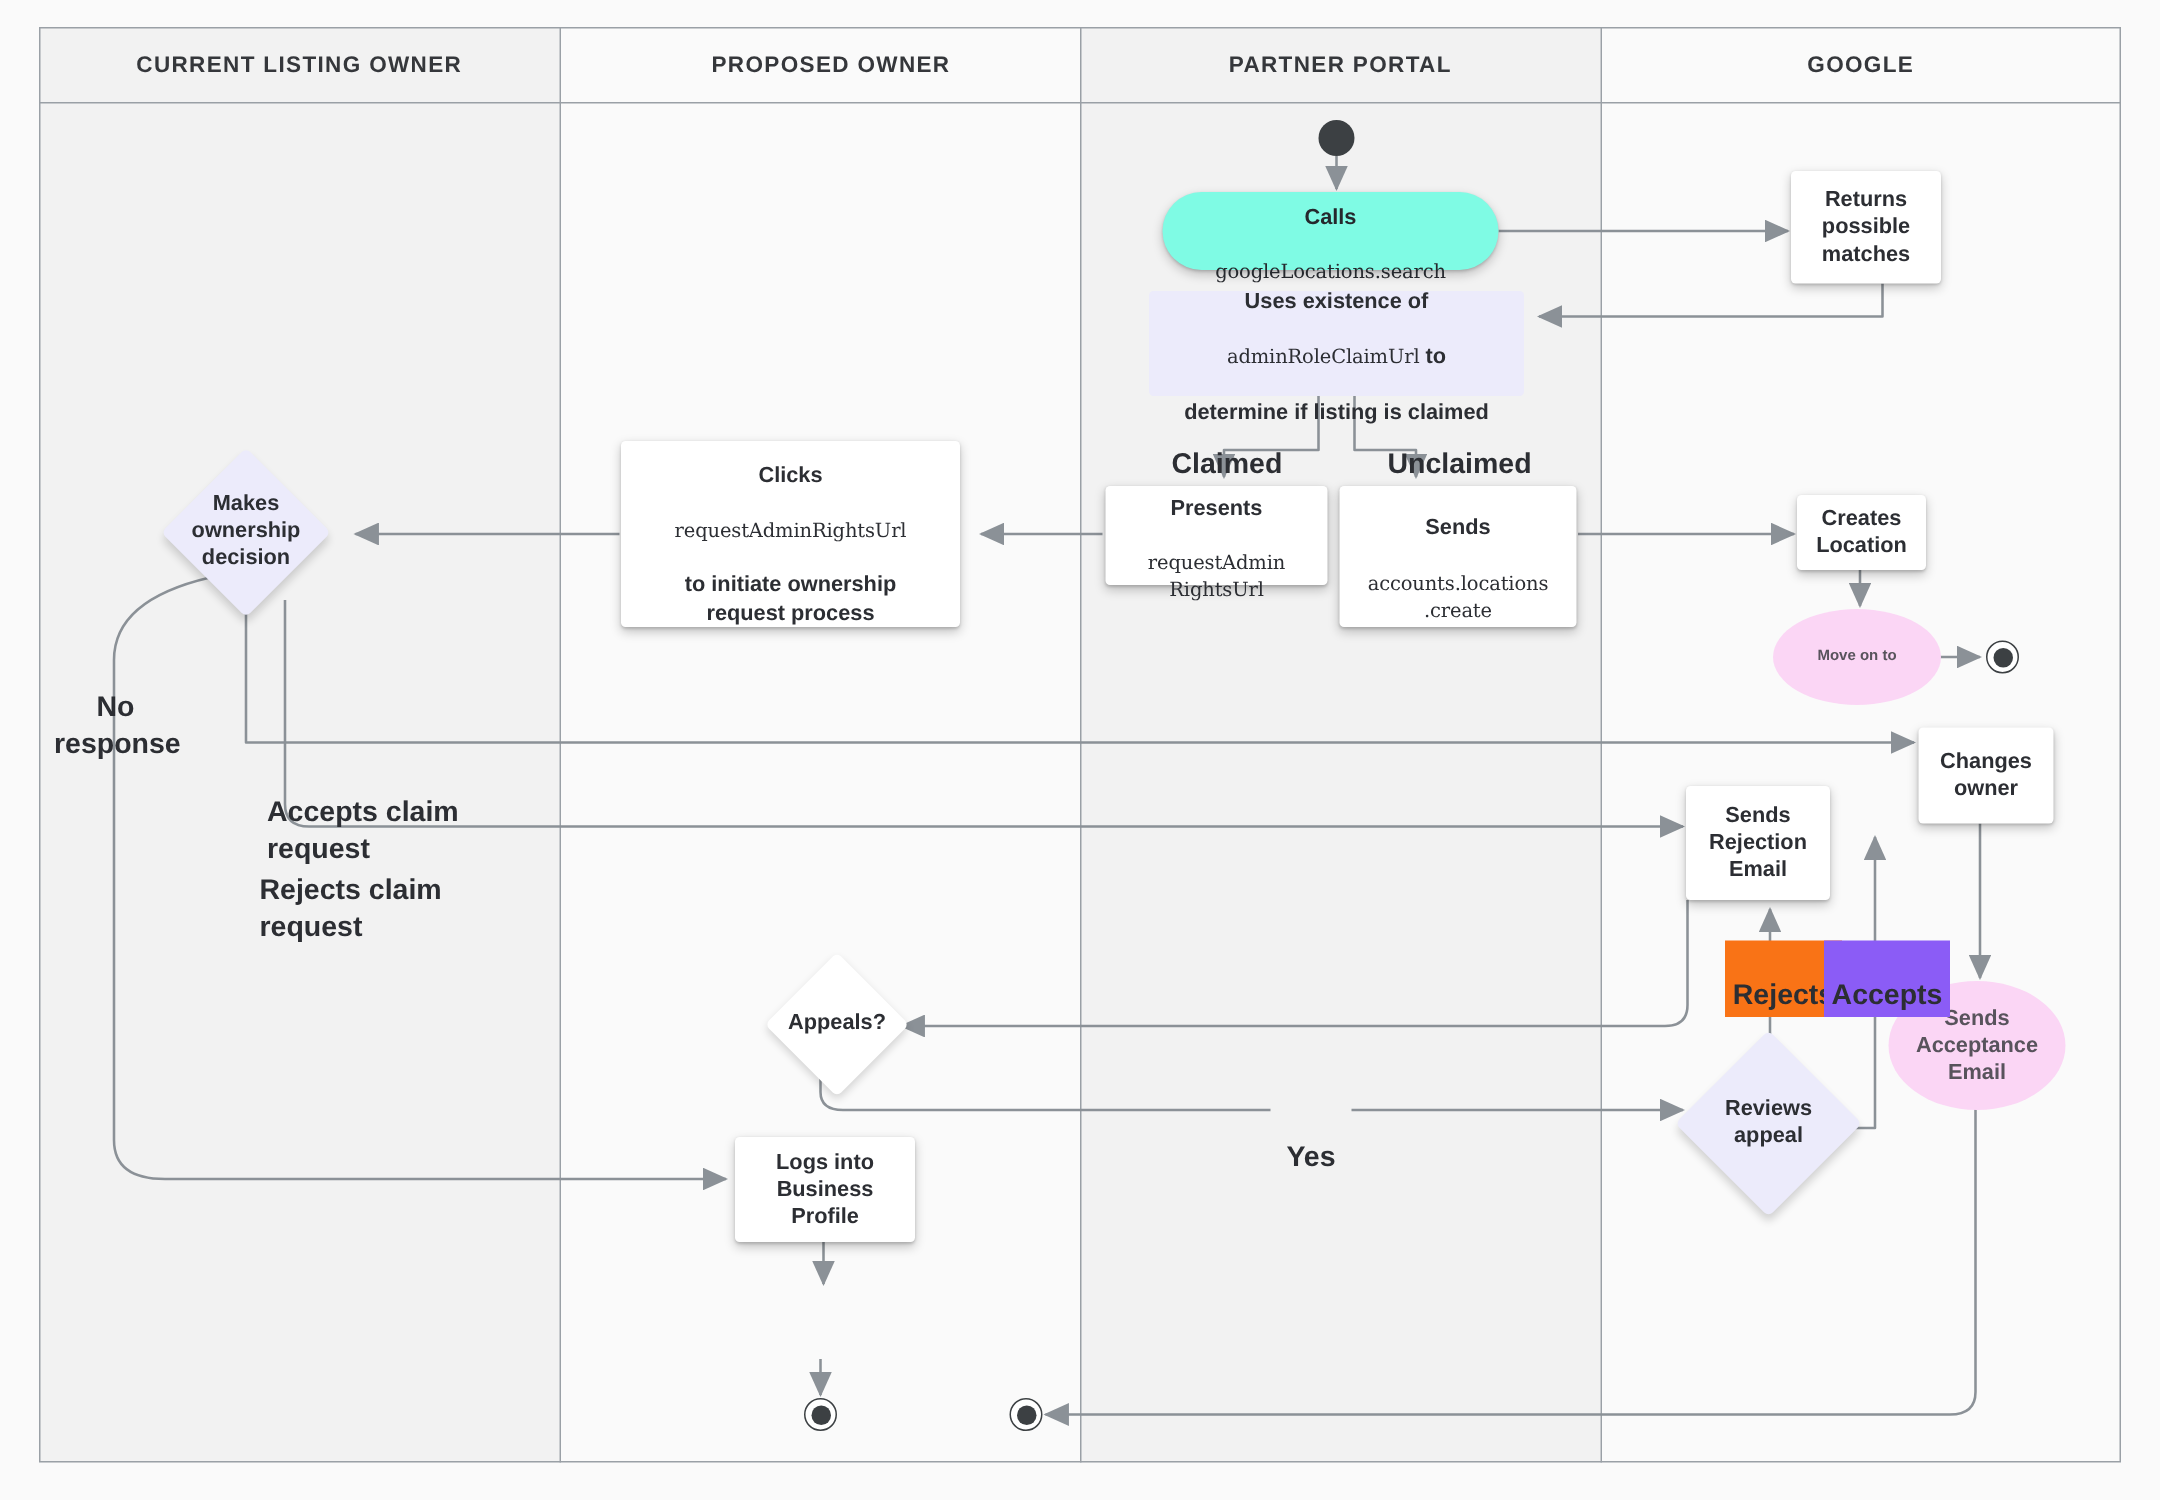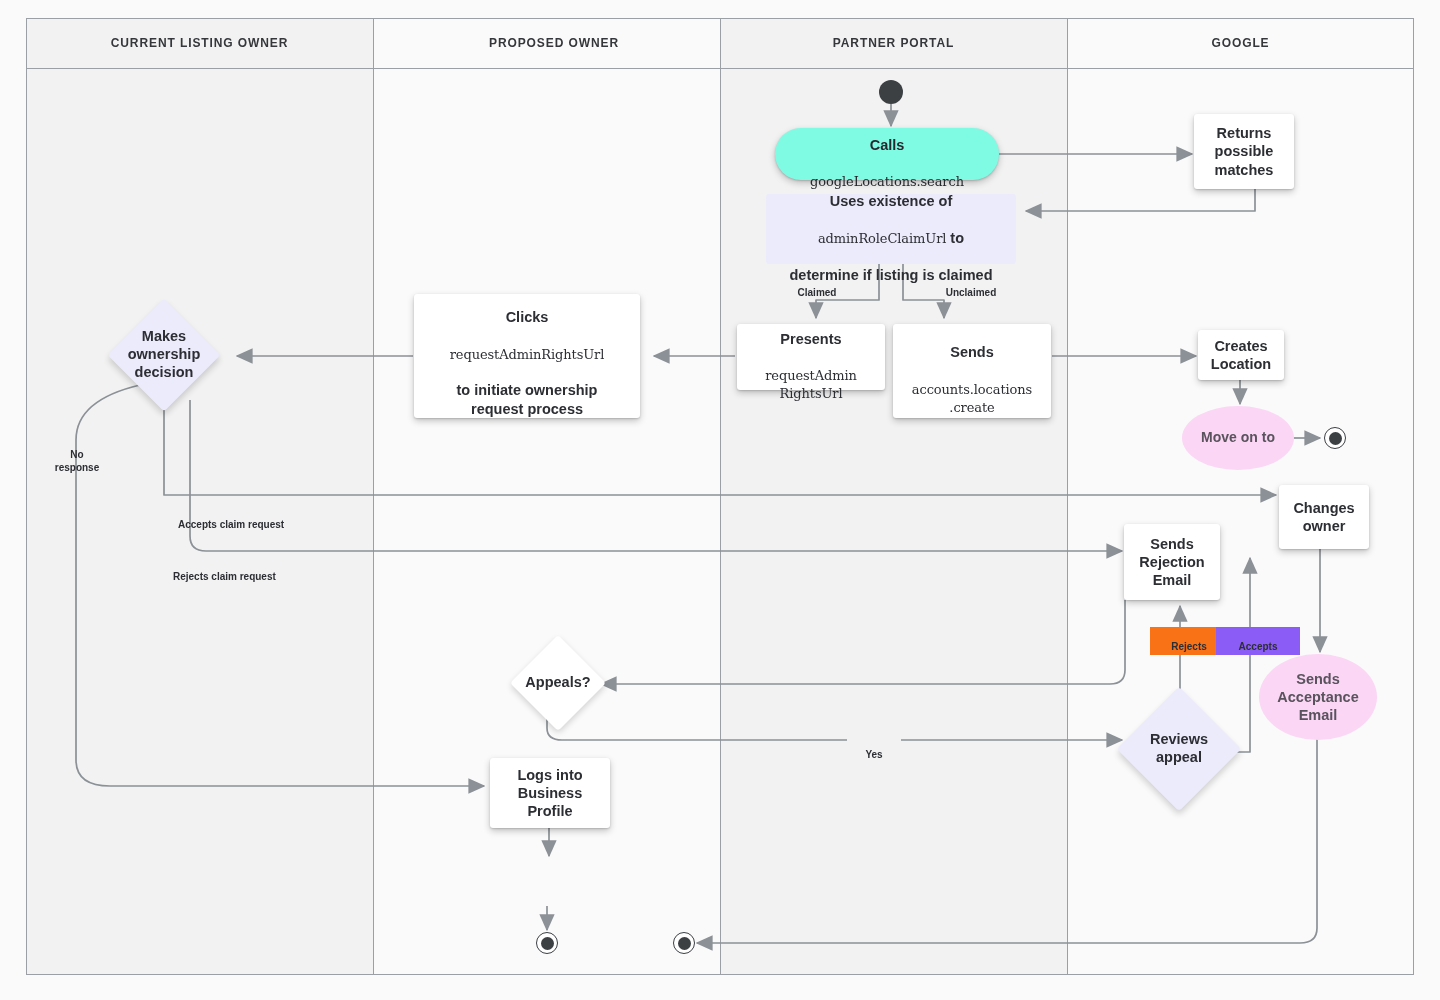--- a/index.html
+++ b/index.html
@@ -9,21 +9,21 @@
     -webkit-font-smoothing:antialiased;
   }
   #stage{position:relative;width:1440px;height:1000px;}
 
   
   .lanes{position:absolute;left:26px;top:18px;width:1388px;height:957px;}
   .lane{position:absolute;top:0;height:100%;box-sizing:border-box;}
   .lane-head{position:absolute;left:0;top:0;width:100%;height:50px;box-sizing:border-box;
     display:flex;align-items:center;justify-content:center;}
   .lane-head span{
-    font-size:12px;font-weight:700;letter-spacing:.9px;color:#35373b;
+    font-size:15px;font-weight:700;letter-spacing:.9px;color:#35373b;
   }
   .lane-sep{position:absolute;top:0;width:1px;height:100%;background:#9aa0a6;}
   .frame-outline{position:absolute;left:0;top:0;width:100%;height:100%;
     border:1px solid #9aa0a6;box-sizing:border-box;pointer-events:none;}
   .head-rule{position:absolute;left:0;top:50px;width:100%;height:1px;background:#9aa0a6;}
 
   
   #wires{position:absolute;left:0;top:0;width:1440px;height:1000px;overflow:visible;}
 
   
@@ -34,21 +34,21 @@
   .rect{background:#ffffff;border-radius:3px;
     box-shadow:0 3px 7px rgba(0,0,0,.22), 0 1px 2px rgba(0,0,0,.16);
     font-size:14.5px;font-weight:700;color:#2c2e33;}
 
   .pill-cyan{background:#7ffbe4;border-radius:999px;
     box-shadow:0 3px 7px rgba(0,0,0,.22), 0 1px 2px rgba(0,0,0,.16);
     font-size:14.5px;font-weight:700;color:#25282d;}
 
   .pill-pink{background:#fbd6f5;border-radius:999px;
     box-shadow:0 3px 7px rgba(0,0,0,.16), 0 1px 2px rgba(0,0,0,.12);
-    font-size:14px;font-weight:700;color:#58535c;}
+    font-size:10px;font-weight:700;color:#58535c;}
 
   .ellipse-pink{background:#fbd6f5;border-radius:50%;
     font-size:14.5px;font-weight:700;color:#58535c;}
 
   .box-lav{background:#ecebfb;border-radius:3px;
     font-size:14.5px;font-weight:700;color:#2c2e33;}
 
   .diamond{position:absolute;}
   .diamond .dshape{position:absolute;left:0;top:0;width:100%;height:100%;
     transform:rotate(45deg);box-sizing:border-box;border-radius:4px;}
@@ -61,21 +61,21 @@
   .mono{font-family:"DejaVu Serif", serif;font-weight:400;font-size:13px;letter-spacing:-.1px;}
 
   
   .start-dot{position:absolute;width:24px;height:24px;border-radius:50%;background:#3c4043;}
   .end-dot{position:absolute;width:22px;height:22px;border-radius:50%;
     border:1.6px solid #3c4043;background:#fff;box-sizing:border-box;}
   .end-dot::after{content:"";position:absolute;left:50%;top:50%;width:13px;height:13px;
     margin:-6.5px 0 0 -6.5px;border-radius:50%;background:#3c4043;}
 
   
-  .elabel{position:absolute;font-size:10px;font-weight:700;color:#2c2e33;
+  .elabel{position:absolute;font-size:19px;font-weight:700;color:#2c2e33;
     line-height:1.28;white-space:pre-line;text-align:center;}
   .elabel.bgpad{padding:1px 4px;}
 </style>
 </head>
 <body>
 
 <div id="stage">
 
   <div class="lanes">
     <div class="lane" style="left:0;width:347px;background:#f2f2f2;"></div>

